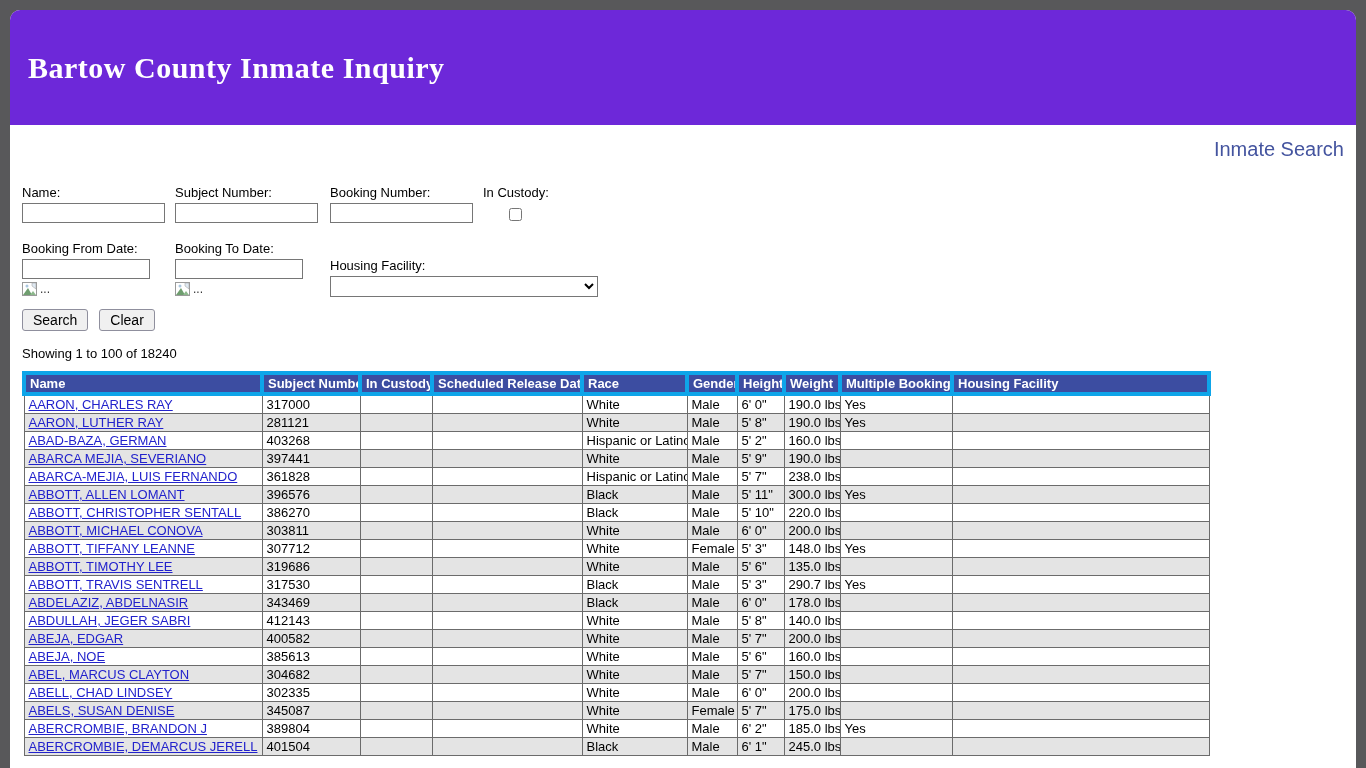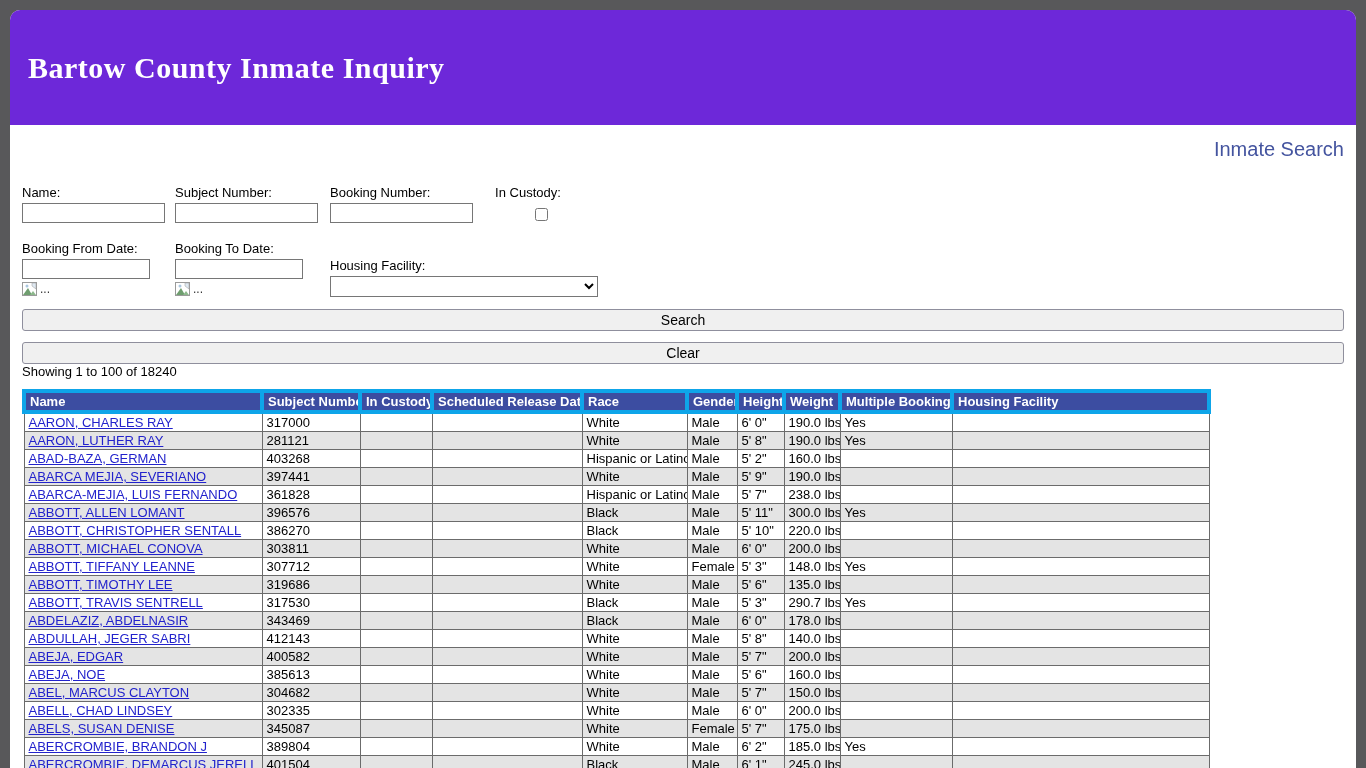--- a/index.html
+++ b/index.html
@@ -48,47 +48,47 @@
   .fgroup input[type="text"] {
     width: 143px; height: 20px;
     border: 1px solid #767676;
     font-size: 13px;
     padding: 1px 3px;
     background: #fff;
   }
   .g-name { width: 153px; }
   .g-subj { width: 155px; }
   .g-book { width: 153px; }
-  .g-cust { width: 90px; align-items: center; }
+  .g-cust { width: 90px; }
   .g-cust input[type="checkbox"] { margin: 5px 0 0 26px; width: 13px; height: 13px; }
   .row2 { margin-top: 18px; }
   .g-from, .g-to { width: 153px; }
   .g-from input[type="text"], .g-to input[type="text"] { width: 128px; }
   .cal-line { display: flex; align-items: flex-start; margin-top: 3px; font-size: 12px; color: #333; }
   .broken-img { width: 18px; height: 15px; display: inline-block; }
   .g-housing { margin-left: 2px; margin-top: 17px; }
   .g-housing select {
     width: 268px; height: 21px;
     border: 1px solid #767676;
     font-size: 13px;
     background: #fff;
   }
-  .btn-row { margin-top: 12px; display: flex; gap: 11px; flex-direction: column; }
+  .btn-row { margin-top: 12px; display: flex; gap: 11px; }
   .btn {
     font-family: "Liberation Sans", sans-serif;
     font-size: 14px;
     color: #000;
     background: #f0f0f0;
     border: 1px solid #8f8f9d;
     border-radius: 3px;
     padding: 1px 10px;
     height: 22px;
     cursor: pointer;
   }
-  .summary { font-size: 13px; color: #000; }
+  .summary { margin-top: 15px; font-size: 13px; color: #000; }
   table.inmates {
     margin-top: 10px;
     border-collapse: collapse;
     table-layout: fixed;
     width: 1185px;
     font-size: 13px;
   }
   table.inmates th {
     background: #3c4da1;
     color: #ffffff;

